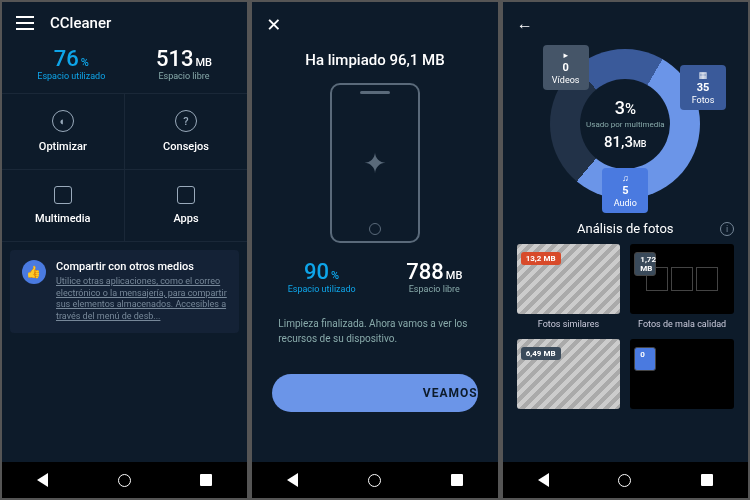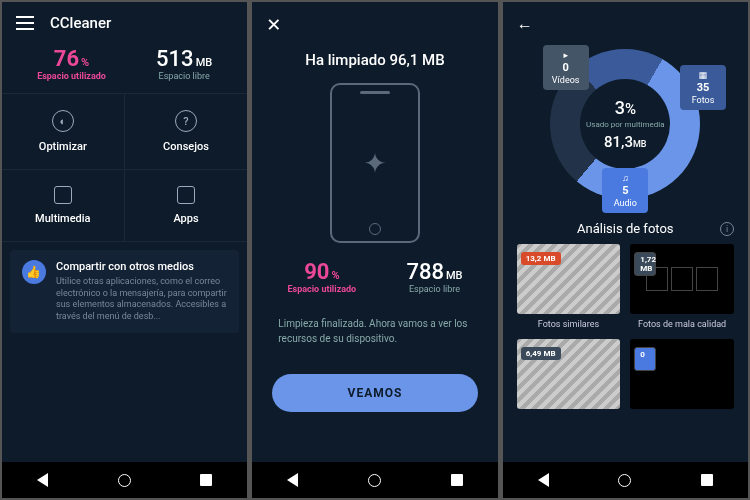--- a/index.html
+++ b/index.html
@@ -14,42 +14,42 @@
     .gauge-wrap { display:flex; justify-content:center; padding:6px 0 10px; }
     .gauge { position:relative; width:140px; height:140px; border-radius:50%;
       background:conic-gradient(from 180deg, #6b95e8 0 274deg, #1a2838 274deg 360deg); }
     .gauge-mask { position:absolute; inset:8px; border-radius:50%; background:#0d1b2a; }
     .gauge-core { position:absolute; inset:18px; border-radius:50%; background:#6b95e8; display:flex; align-items:center; justify-content:center; font-size:11px; font-weight:700; color:#0d1b2a; }
     .stats-row { display:flex; justify-content:space-around; padding:2px 10px 12px; }
     .stat { text-align:center; }
     .stat-num { font-size:22px; font-weight:500; }
     .stat-num small { font-size:11px; margin-left:2px; }
     .stat-lbl { font-size:9px; color:#8aa; }
-    .stat.blue .stat-num, .stat.blue .stat-lbl { color:#ec4899;font-weight:bold; }
+    .stat.blue .stat-num, .stat.blue .stat-lbl { color:#0ea5e9; }
     .grid2 { display:grid; grid-template-columns:1fr 1fr; border-top:1px solid #1a2838; }
     .cell { padding:16px 0; text-align:center; border-right:1px solid #1a2838; border-bottom:1px solid #1a2838; display:flex; flex-direction:column; align-items:center; gap:8px; font-size:11px; font-weight:500; }
     .cell:nth-child(2n){ border-right:none; }
     .icon-circ { width:22px; height:22px; border-radius:50%; border:1.5px solid #9ab; display:flex; align-items:center; justify-content:center; font-size:11px; color:#9ab; }
     .icon-sq { width:18px; height:18px; border:1.5px solid #9ab; border-radius:3px; position:relative; }
     .share-card { margin:8px; padding:10px 12px; background:#142236; border-radius:4px; display:flex; gap:10px; font-size:9px; }
     .share-ic { width:24px; height:24px; border-radius:50%; background:#4a7ae0; flex-shrink:0; display:flex; align-items:center; justify-content:center; font-size:12px; }
     .share-txt .t { font-size:11px; font-weight:500; margin-bottom:3px; }
-    .share-txt .d { color:#789; line-height:1.3; }
+    .share-txt .d { color:#789; line-height:1.3;text-decoration:underline; }
 
     
     .s2-head { padding:12px 14px; }
     .close-x { font-size:18px; }
     .s2-title { text-align:center; font-size:15px; font-weight:500; margin-top:4px; }
     .phone-wrap { display:flex; justify-content:center; padding:14px 0; }
     .phone { width:90px; height:160px; border:2px solid #5a6a7a; border-radius:10px; position:relative; display:flex; align-items:center; justify-content:center; }
     .phone::before { content:""; position:absolute; top:6px; width:30px; height:3px; background:#5a6a7a; border-radius:2px;}
     .phone::after { content:""; position:absolute; bottom:6px; width:10px; height:10px; border:1.5px solid #5a6a7a; border-radius:50%;}
     .sparkle { font-size:28px; color:#5a6a7a; }
     .s2-msg { font-size:10px; color:#8aa; padding:10px 26px; line-height:1.5; }
-    .veamos { margin:18px 20px; background:#6b95e8; color:#0d1b2a; border:none; border-radius:22px; padding:12px 0; font-size:12px; font-weight:700; letter-spacing:1px; }
+    .veamos { margin:18px 20px; background:#6b95e8; color:#0d1b2a; border:none; border-radius:22px; padding:12px 0; font-size:12px; font-weight:700; letter-spacing:1px;text-align:right; }
 
     
     .s3-head { display:flex; align-items:center; gap:14px; padding:12px 14px; }
     .back-arr { font-size:16px; }
     .donut-wrap { position:relative; display:flex; justify-content:center; padding:4px 0 8px; }
     .donut { position:relative; width:150px; height:150px; border-radius:50%;
       background:conic-gradient(from -40deg,#3a5a9a 0 70deg,#6b95e8 70deg 260deg,#223248 260deg 360deg); }
     .donut-hole { position:absolute; inset:30px; border-radius:50%; background:#0d1b2a; display:flex; flex-direction:column; align-items:center; justify-content:center; }
     .donut-pct { font-size:18px; font-weight:500; }
     .donut-lbl { font-size:8px; color:#8aa; margin:2px 0 4px; }

